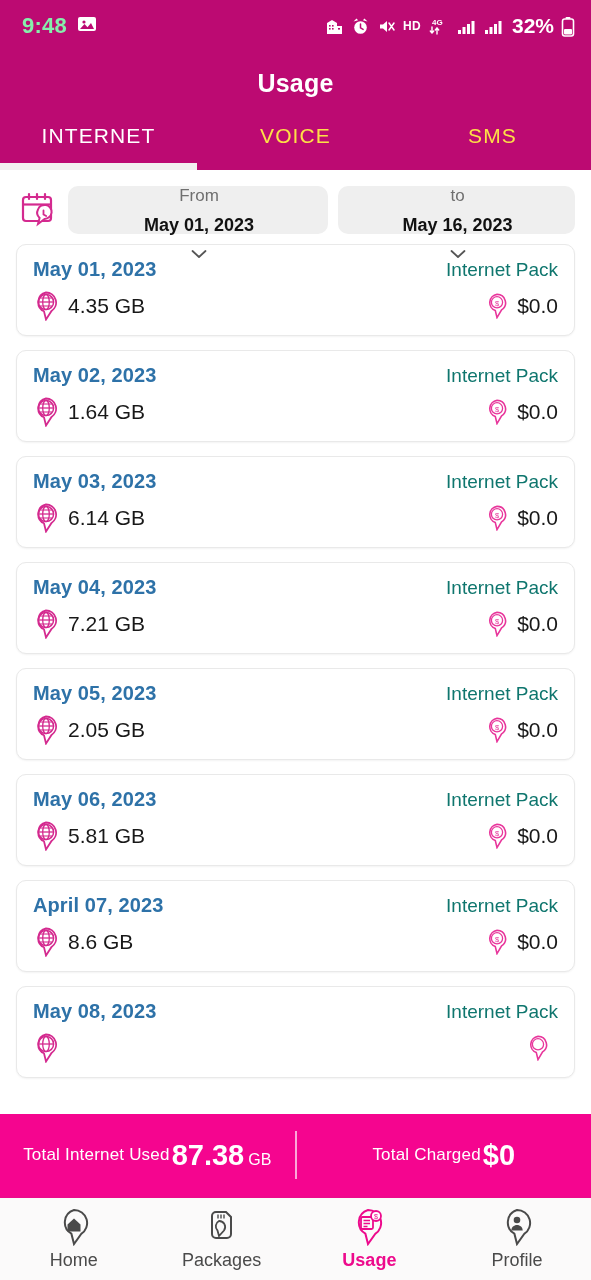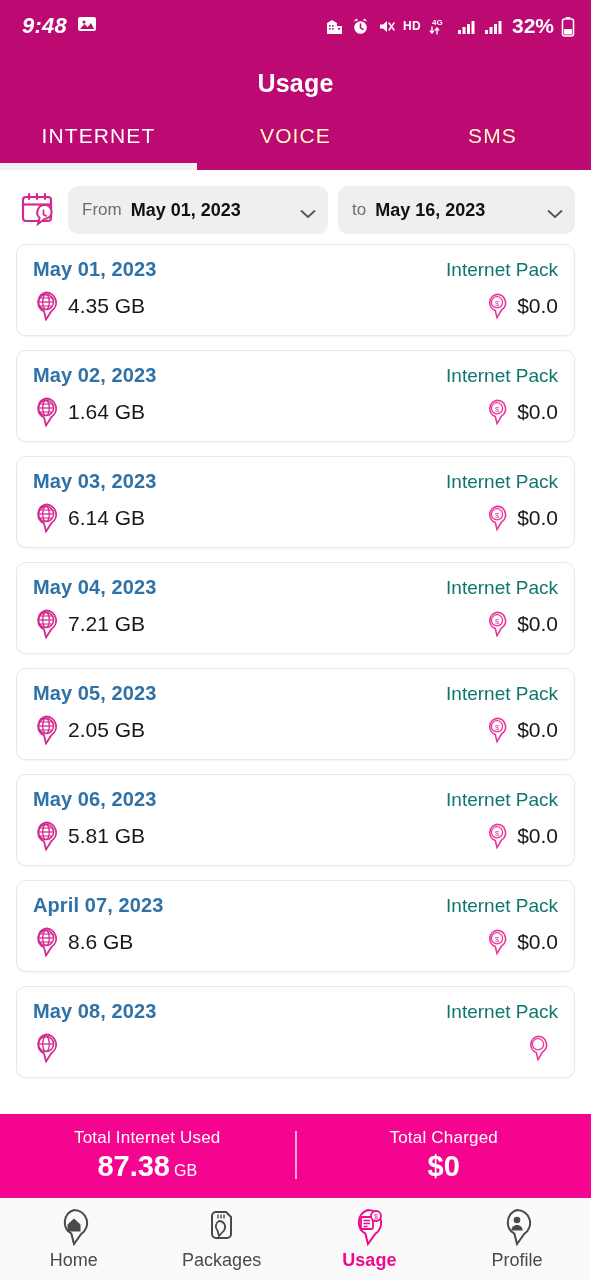--- a/index.html
+++ b/index.html
@@ -28,25 +28,24 @@
     justify-content: space-between;
     padding: 0 16px 0 22px;
     flex: 0 0 auto;
   }
   .status-left {
     display: flex;
     align-items: center;
     gap: 10px;
   }
   .status-time {
-    color: #ffffff;
+    color: #86efac;
     font-size: 22px;
     font-weight: 700;
     letter-spacing: .2px;
-    font-style: italic;
   }
   .status-right {
     display: flex;
     align-items: center;
     gap: 7px;
   }
   .status-right .sicon { display: flex; align-items: center; }
   .battery-pct {
     color: #ffffff;
     font-size: 21px;
@@ -79,21 +78,21 @@
     height: 62px;
     position: relative;
   }
   .tab {
     flex: 1 1 0;
     display: flex;
     align-items: center;
     justify-content: center;
     font-size: 21px;
     letter-spacing: 1.1px;
-    color: #fef9c3;
+    color: #fde047;
     font-weight: 400;
     padding-bottom: 6px;
   }
   .tab.active {
     color: #ffffff;
   }
   .tab-underline {
     position: absolute;
     left: 0;
     bottom: 0;
@@ -119,20 +118,21 @@
   }
   .cal-icon { flex: 0 0 auto; width: 40px; height: 40px; }
   .dd {
     background: #EFEFEF;
     border-radius: 10px;
     height: 48px;
     display: flex;
     align-items: center;
     padding: 0 12px 0 14px;
     gap: 9px;
+    flex-direction: column;
   }
   .dd.from { flex: 0 0 260px; }
   .dd.to   { flex: 1 1 auto; }
   .dd-label {
     color: #6F6F6F;
     font-size: 17px;
     white-space: nowrap;
   }
   .dd-value {
     color: #111111;
@@ -200,21 +200,21 @@
     bottom: 0;
     height: 82px;
     background: #F5058F;
     display: flex;
     align-items: center;
     z-index: 5;
   }
   .summary-half {
     flex: 1 1 0;
     display: flex;
-    flex-direction: column;
+    flex-direction: row;
     align-items: center;
     justify-content: center;
     gap: 2px;
   }
   .summary-label {
     color: #ffffff;
     font-size: 17px;
     letter-spacing: .2px;
   }
   .summary-value {

